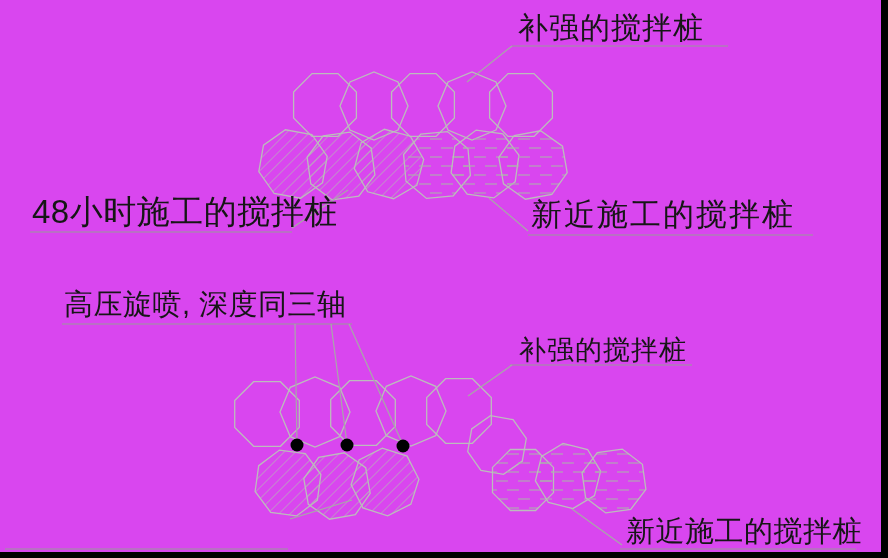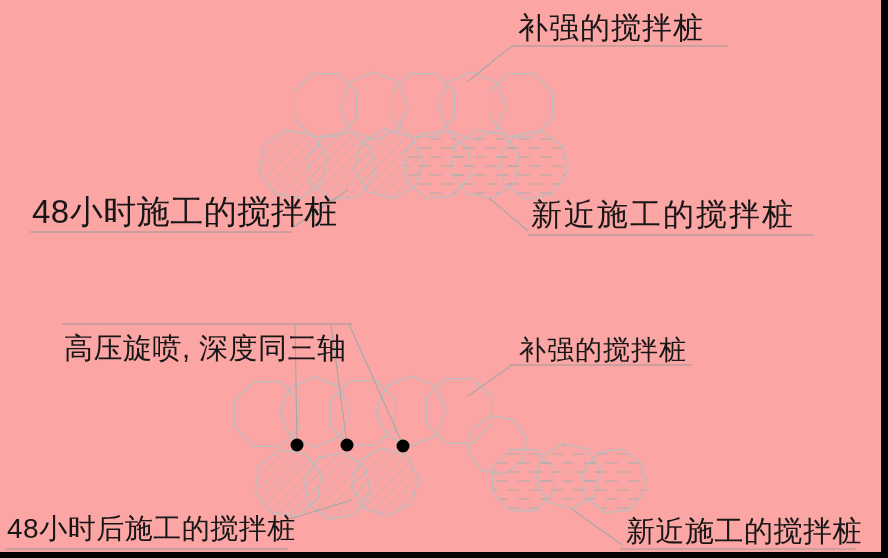--- a/index.html
+++ b/index.html
@@ -1,35 +1,35 @@
 <!DOCTYPE html>
 <html><head>
 <meta charset="utf-8">
 <style>
   html,body{margin:0;padding:0;background:#fff;}
   #stage{
     position:relative;
     width:888px;height:558px;
-    background:#fca5a5;
+    background:#d946ef;
     overflow:hidden;
     font-family:"Liberation Sans","DejaVu Sans",sans-serif;
   }
   #drawing{position:absolute;left:0;top:0;z-index:1;}
   .lbl{
     position:absolute;
     z-index:2;
     color:#161616;
     white-space:nowrap;
     line-height:1.05;
     font-weight:500;
   }
   .lbl-reinforced-top   {left:518px; top:12px;  font-size:30px; letter-spacing:1px;}
   .lbl-48h-top          {left:32px;  top:195px; font-size:33px; letter-spacing:0.5px;}
   .lbl-recent-top       {left:531px; top:199px; font-size:31px; letter-spacing:2px;}
-  .lbl-jet              {left:64px;  top:289px; font-size:29px; letter-spacing:0.5px;margin-top:44px;}
+  .lbl-jet              {left:64px;  top:289px; font-size:29px; letter-spacing:0.5px;}
   .lbl-reinforced-bottom{left:519px; top:336px; font-size:27px; letter-spacing:1px;}
   .lbl-48h-bottom       {left:7px;   top:514px; font-size:28px; letter-spacing:0.5px;}
   .lbl-recent-bottom    {left:626px; top:516px; font-size:29px; letter-spacing:0.5px;}
   .border-right{
     position:absolute; right:0; top:0; width:7px; height:558px;
     background:#000; z-index:3;
   }
   .border-bottom{
     position:absolute; left:0; bottom:0; width:888px; height:6px;
     background:#000; z-index:3;
@@ -131,19 +131,18 @@
   <div class="lbl lbl-reinforced-top">补强的搅拌桩</div>
 
   <div class="lbl lbl-48h-top">48小时施工的搅拌桩</div>
 
   <div class="lbl lbl-recent-top">新近施工的搅拌桩</div>
 
   <div class="lbl lbl-jet">高压旋喷, 深度同三轴</div>
 
   <div class="lbl lbl-reinforced-bottom">补强的搅拌桩</div>
 
-  <div class="lbl lbl-48h-bottom">48小时后施工的搅拌桩</div>
 
   <div class="lbl lbl-recent-bottom">新近施工的搅拌桩</div>
 
   <div class="border-right"></div>
   <div class="border-bottom"></div>
 </div>
 
 </body></html>

